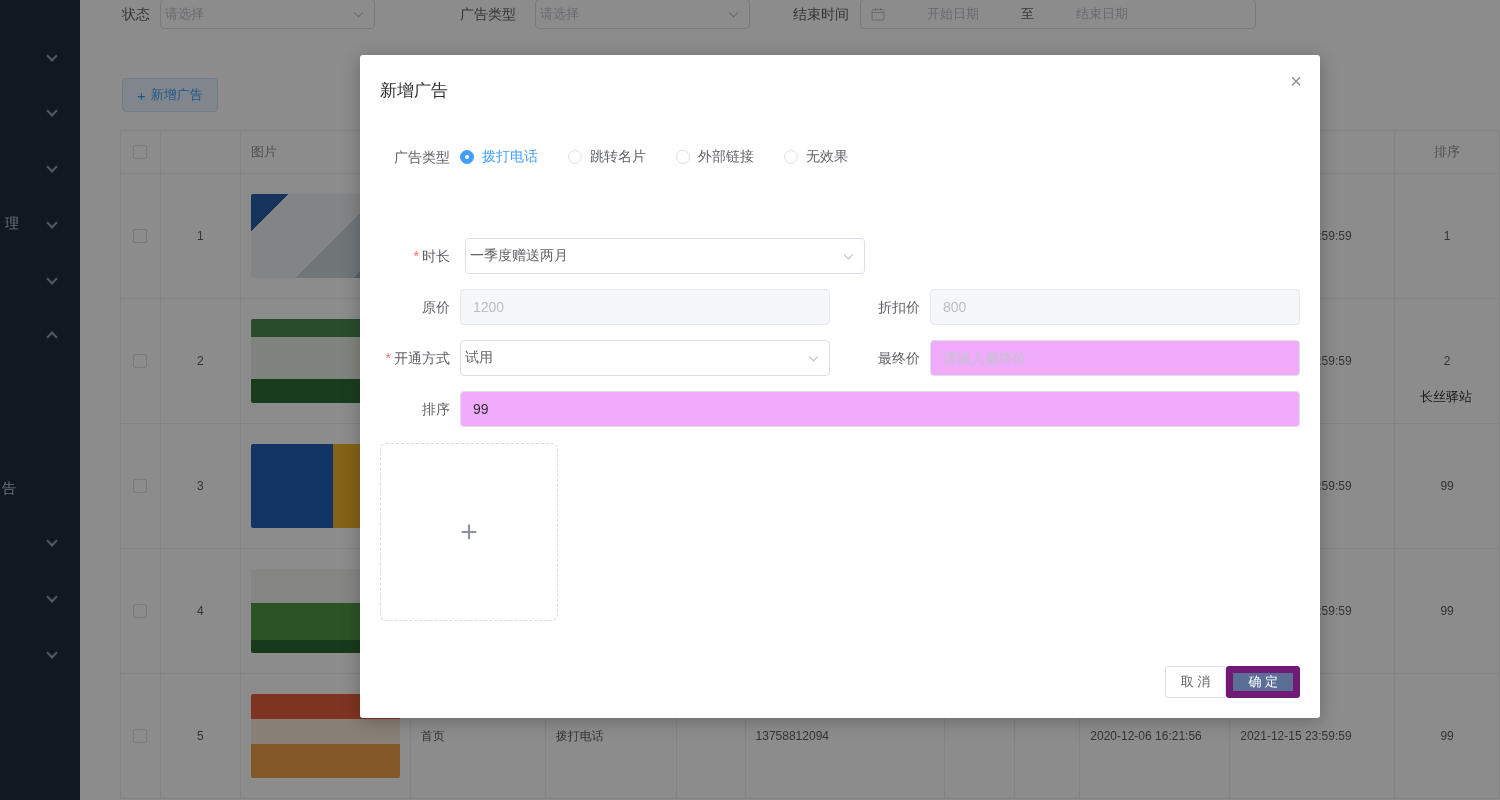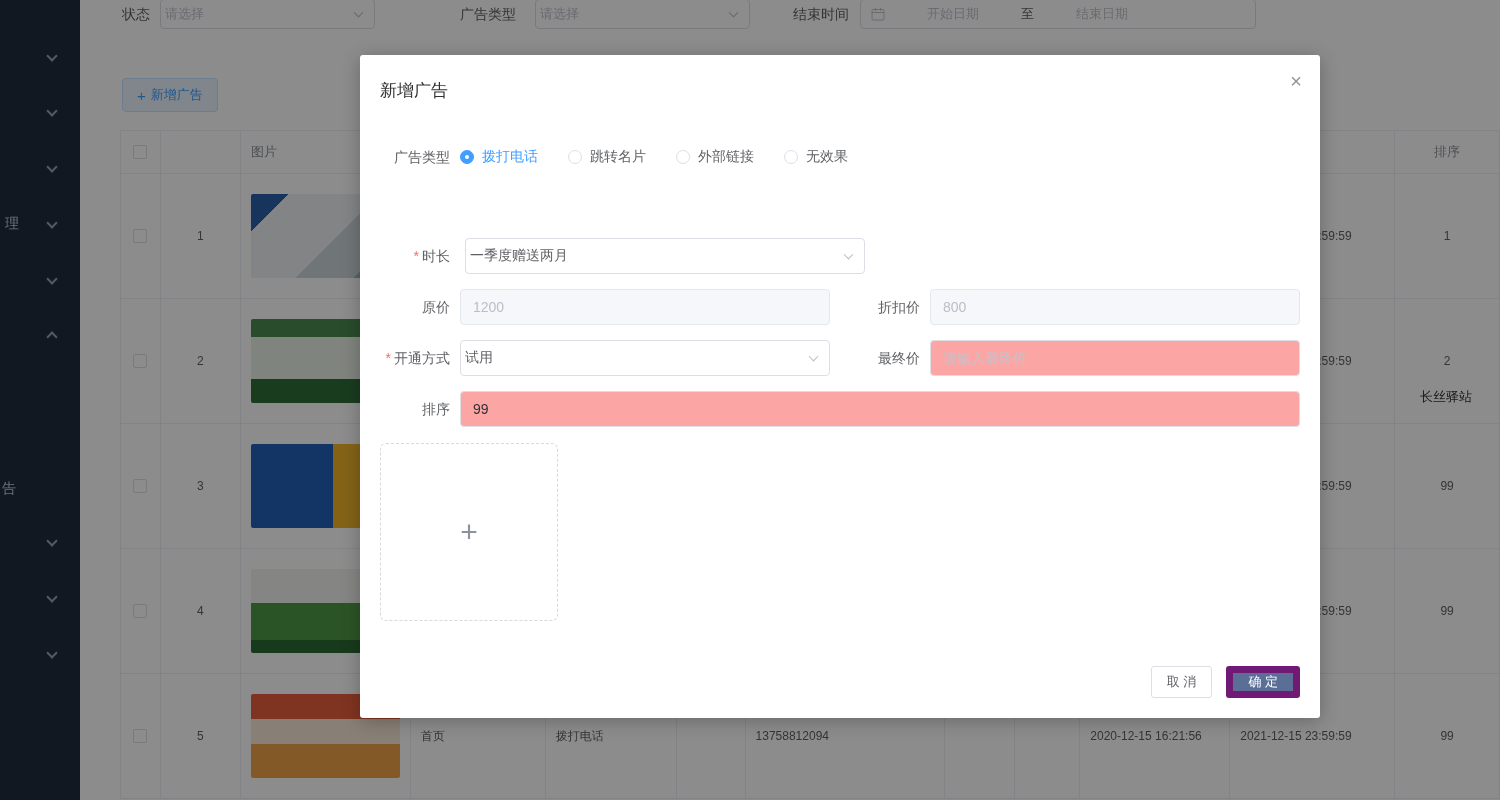--- a/index.html
+++ b/index.html
@@ -58,38 +58,38 @@
 .overlay{position:absolute;inset:0;background:rgba(0,0,0,0.45)}
 
 
 .dialog{position:absolute;left:360px;top:55px;width:960px;height:663px;background:#fff;border-radius:3px;box-shadow:0 3px 18px rgba(0,0,0,.25);font-size:14px}
 .dlg-title{position:absolute;left:20px;top:24px;font-size:17px;color:#303133}
 .dlg-close{position:absolute;right:18px;top:16px;font-size:20px;color:#909399;cursor:pointer;line-height:1}
 .row{position:absolute;left:0;width:100%;height:36px}
 .row .lbl2{position:absolute;left:0;width:90px;text-align:right;line-height:36px;color:#606266;font-size:14px}
 .req{color:#f56c6c;margin-right:3px}
 .ctl{position:absolute;height:36px}
-.ipt{width:100%;height:36px;border:1px solid #dcdfe6;border-radius:4px;padding:0 12px;font-size:14px;color:#606266;outline:none;background:#fca5a5}
+.ipt{width:100%;height:36px;border:1px solid #dcdfe6;border-radius:4px;padding:0 12px;font-size:14px;color:#606266;outline:none;background:#f0abfc}
 .ipt::placeholder{color:#c0c4cc}
 .ipt:disabled{background:#f5f7fa;color:#b9bec7;border-color:#e4e7ed}
 .bsel{height:36px;font-size:14px}
 .radios{position:absolute;left:100px;top:0;height:36px;display:flex;align-items:center}
 .radio{display:flex;align-items:center;gap:8px;margin-right:30px;cursor:pointer}
 .rdot{width:14px;height:14px;border-radius:50%;border:1px solid #dcdfe6;background:#fff;display:flex;align-items:center;justify-content:center}
 .rdot::after{content:"";width:4px;height:4px;border-radius:50%;background:#fff;opacity:0}
 .radio.sel .rdot{background:#409eff;border-color:#409eff}
 .radio.sel .rdot::after{opacity:1}
 .radio .rlabel{color:#606266}
 .radio.sel .rlabel{color:#409eff}
 .sel-user-btn{position:absolute;left:802px;top:2px;height:32px;padding:0 14px;background:#409eff;border:none;border-radius:4px;color:#fff;font-size:13px;cursor:pointer}
 .switch{position:absolute;left:888px;top:9px;width:34px;height:18px;border-radius:9px;background:#dcdfe6;cursor:pointer}
 .switch::after{content:"";position:absolute;left:2px;top:2px;width:14px;height:14px;border-radius:50%;background:#fff}
 .upload{position:absolute;left:20px;top:388px;width:178px;height:178px;border:1px dashed #d9d9d9;border-radius:6px;display:flex;align-items:center;justify-content:center;cursor:pointer;background:#fff}
 .upload .plus2{font-size:30px;color:#8c939d;font-weight:300}
-.dlg-footer{position:absolute;right:20px;top:611px;display:flex;gap:14px}
+.dlg-footer{position:absolute;right:20px;top:611px;display:flex;}
 .btn{height:32px;padding:0 15px;border-radius:3px;font-size:13px;cursor:pointer}
 .btn-cancel{background:#fff;border:1px solid #dcdfe6;color:#606266}
 .btn-confirm{background:#5a6e96;border:7px solid #701a75;color:#fff}
 
 
 .cal-icon{width:14px;height:14px;flex:0 0 auto}
 </style>
 </head>
 <body>
 
@@ -238,21 +238,21 @@
       <div class="td c-idx">5</div>
       <div class="td c-img">
           <div class="thumb t5"></div>
         </div>
       <div class="td c-pos">首页</div>
       <div class="td c-typ">拨打电话</div>
       <div class="td c-x1"></div>
       <div class="td c-pho">13758812094</div>
       <div class="td c-x2"></div>
       <div class="td c-x3"></div>
-      <div class="td c-st">2020-12-15 16:21:56</div>
+      <div class="td c-st">2020-12-06 16:21:56</div>
       <div class="td c-et">2021-12-15 23:59:59</div>
       <div class="td c-srt">99</div>
     </div>
   </div>
 
   <span class="floating-text">长丝驿站</span>
 
   <div class="overlay"></div>
 
   <div class="dialog">

